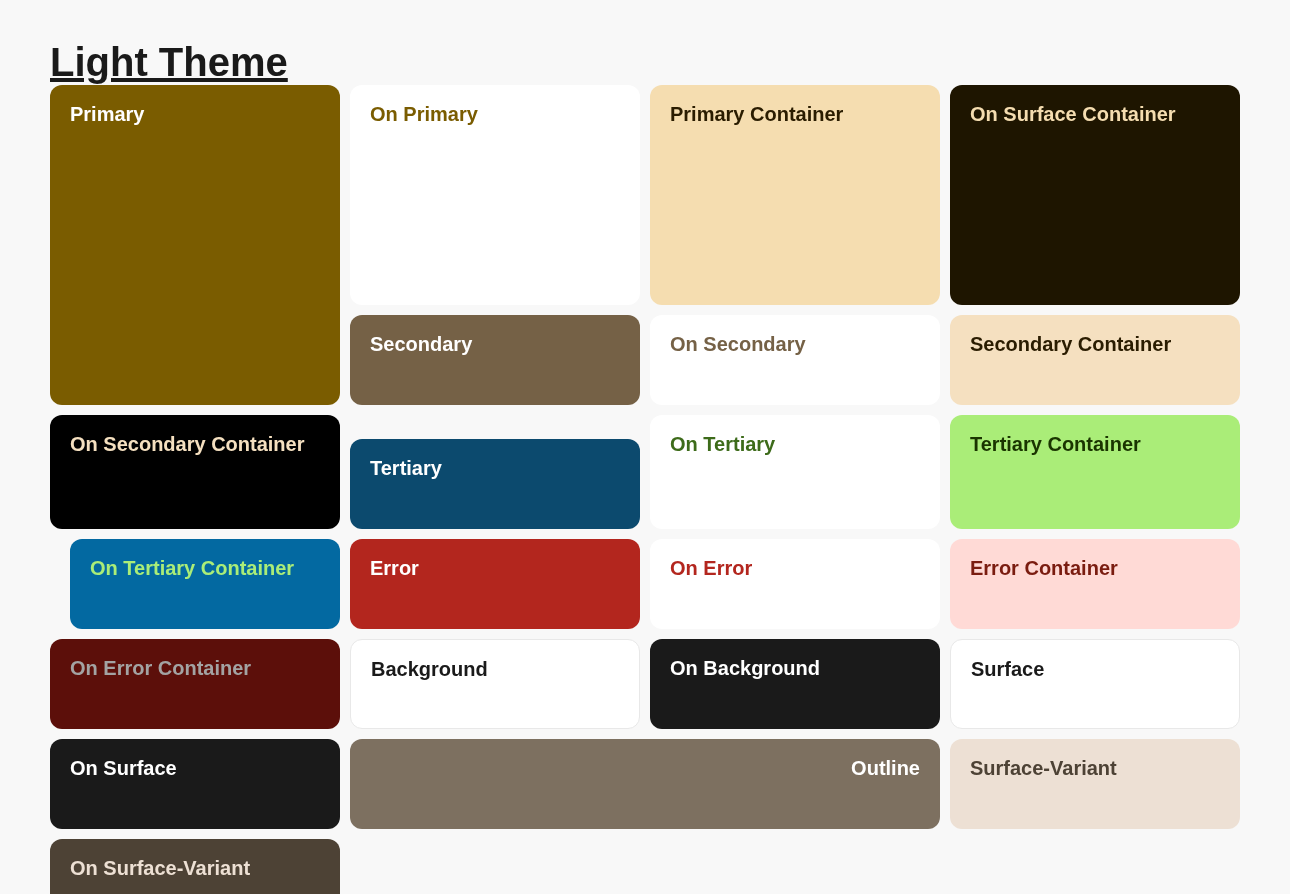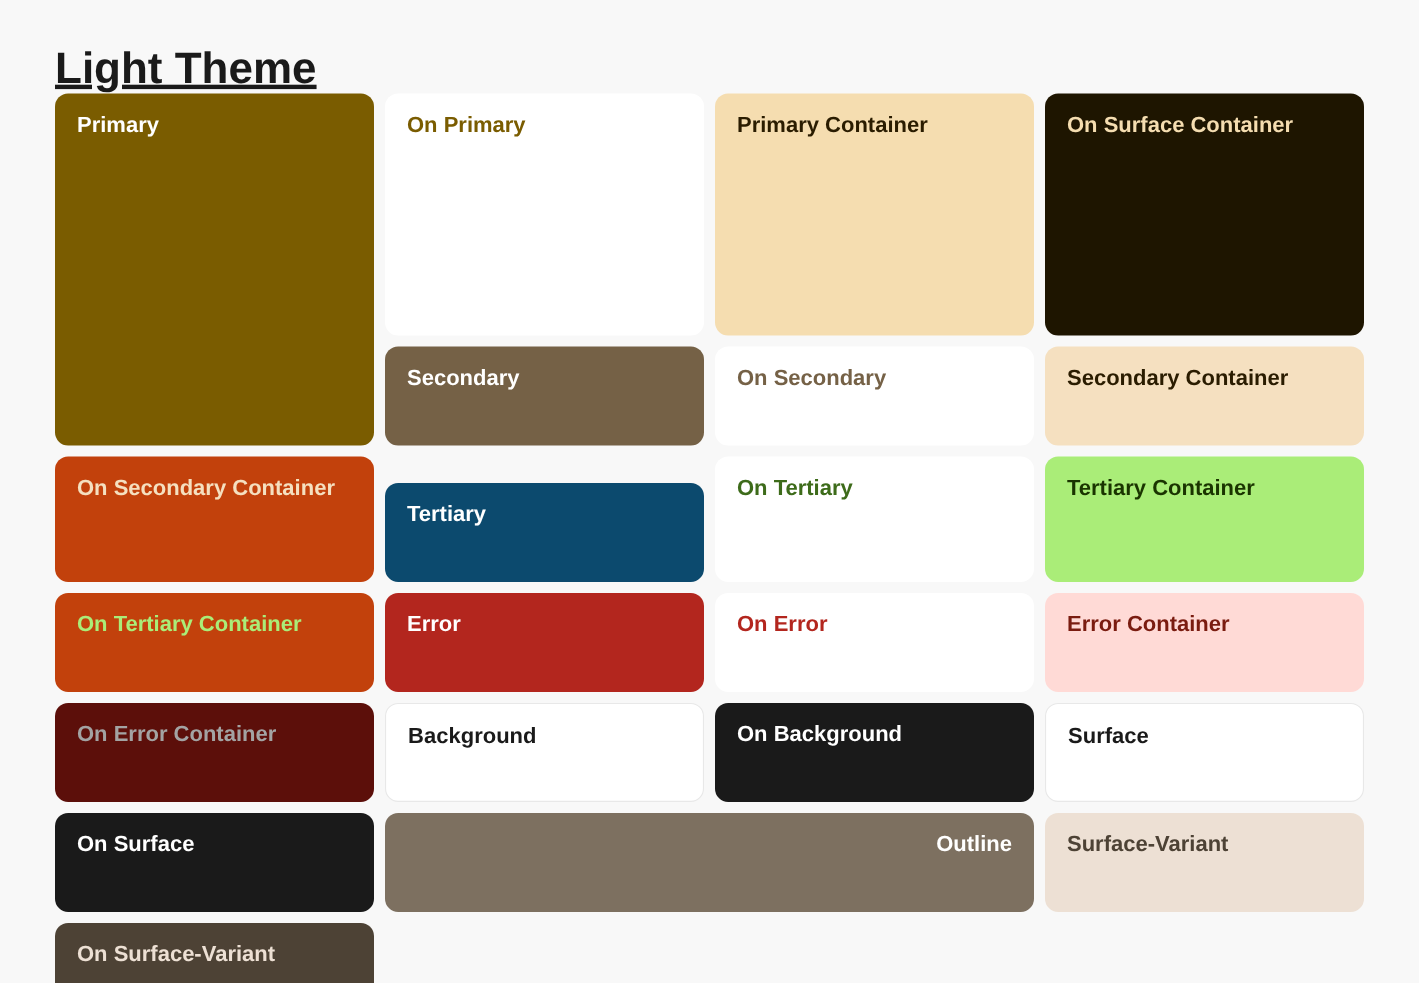--- a/index.html
+++ b/index.html
@@ -43,26 +43,26 @@
     }
     
     .primary       { background: #7a5c00; color: #fff; }
     .on-primary     { background: #fff; color: #7a5c00; }
     .primary-container { background: #f5ddb0; color: #2a1c00; }
     .on-primary-container { background: #1e1500; color: #f5ddb0; }
 
     .secondary      { background: #756146; color: #fff; }
     .on-secondary   { background: #fff; color: #756146; }
     .secondary-container { background: #f5e0c0; color: #2a1c00; }
-    .on-secondary-container { background: #c2410c; color: #f5e0c0; }
+    .on-secondary-container { background: #000000; color: #f5e0c0; }
 
     .tertiary       { background: #0c4a6e; color: #fff; margin-top: 24px; }
     .on-tertiary    { background: #fff; color: #3d6b1a; }
     .tertiary-container { background: #aaed78; color: #1a3400; }
-    .on-tertiary-container { background: #c2410c; color: #aaed78; }
+    .on-tertiary-container { background: #0369a1; color: #aaed78; margin-left: 20px; }
 
     .error          { background: #b3261e; color: #fff; }
     .on-error       { background: #fff; color: #b3261e; }
     .error-container { background: #ffdad6; color: #7a1c10; }
     .on-error-container { background: #5c0f0a; color: #a3a3a3; }
 
     .background     { background: #fff; color: #1a1a1a; border: 1px solid #e8e8e8; }
     .on-background  { background: #1a1a1a; color: #fff; }
     .surface        { background: #fff; color: #1a1a1a; border: 1px solid #e8e8e8; }
     .on-surface     { background: #1a1a1a; color: #fff; }

